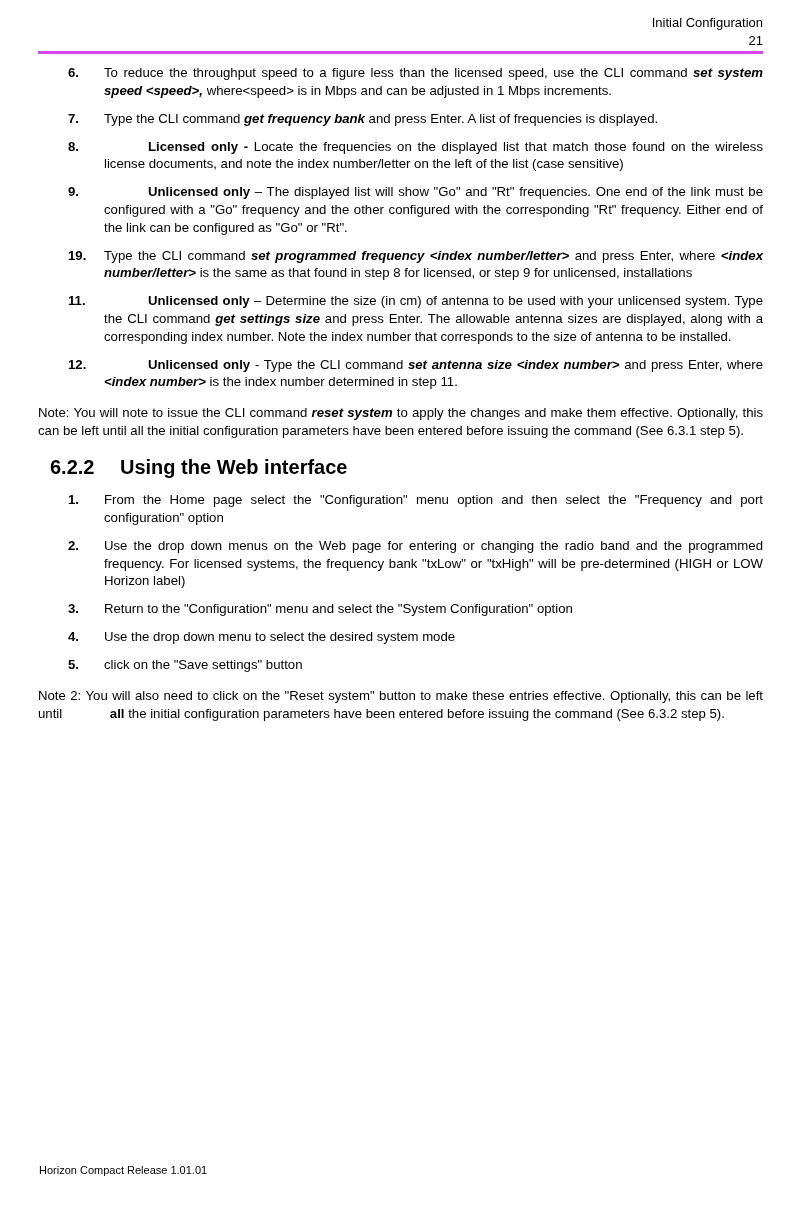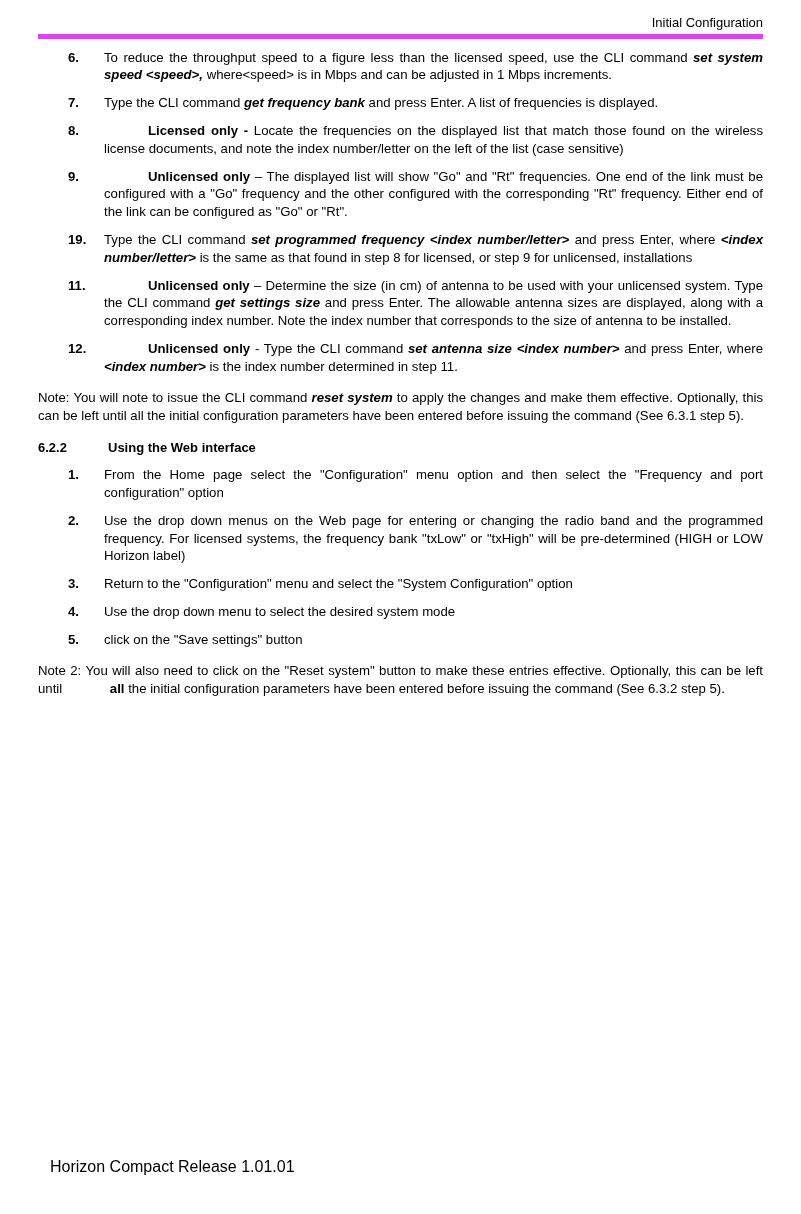--- a/index.html
+++ b/index.html
@@ -14,21 +14,21 @@
   .page {
     width: 801px;
     height: 1214px;
     box-sizing: border-box;
     padding: 14px 38px 0 38px;
     position: relative;
   }
   .header {
     text-align: right;
     font-size: 13px;
-    border-bottom: 5px solid #d946ef;
+    border-bottom: 3px solid #d946ef;
     padding-bottom: 2px;
     margin-bottom: 10px;
   }
   .header .line2 {
     display: block;
   }
   ol.main-list {
     list-style: none;
     padding-left: 66px;
     margin: 0 0 8px 0;
@@ -41,48 +41,49 @@
   ol.main-list > li .num {
     position: absolute;
     left: -36px;
     font-weight: bold;
   }
   .note {
     text-align: justify;
     margin-bottom: 10px;
   }
   h2 {
-    font-size: 13px;
+    font-size: 20px;
     font-weight: bold;
-    margin: 14px 0 10px 0;
+    margin: 14px 0 10px 12px;
   }
   h2 .secnum {
     display: inline-block;
     width: 70px;
   }
   .footer {
     position: absolute;
     bottom: 36px;
-    left: 50px;
+    left: 39px;
     right: 38px;
-    font-size: 16px;
+    font-size: 11px;
     display: flex;
     justify-content: space-between;
     text-align: center;
   }
   b { font-weight: bold; padding-left: 44px; }
   .bi { font-weight: bold; font-style: italic; }
 </style>
 </head>
 <body>
 
 <div class="page">
 
   <div class="header">
     <span>Initial Configuration</span>
+    <span class="line2">21</span>
   </div>
 
   <ol class="main-list">
     <li>
       <span class="num">6.</span>
       <span>To reduce the throughput speed to a figure less than the licensed speed, use the CLI command </span><span class="bi">set system speed &lt;speed&gt;,</span><span> where&lt;speed&gt; is in Mbps and can be adjusted in 1 Mbps increments.</span>
     </li>
     <li>
       <span class="num">7.</span>
       <span>Type the CLI command </span><span class="bi">get frequency bank</span><span> and press Enter. A list of frequencies is displayed.</span>

